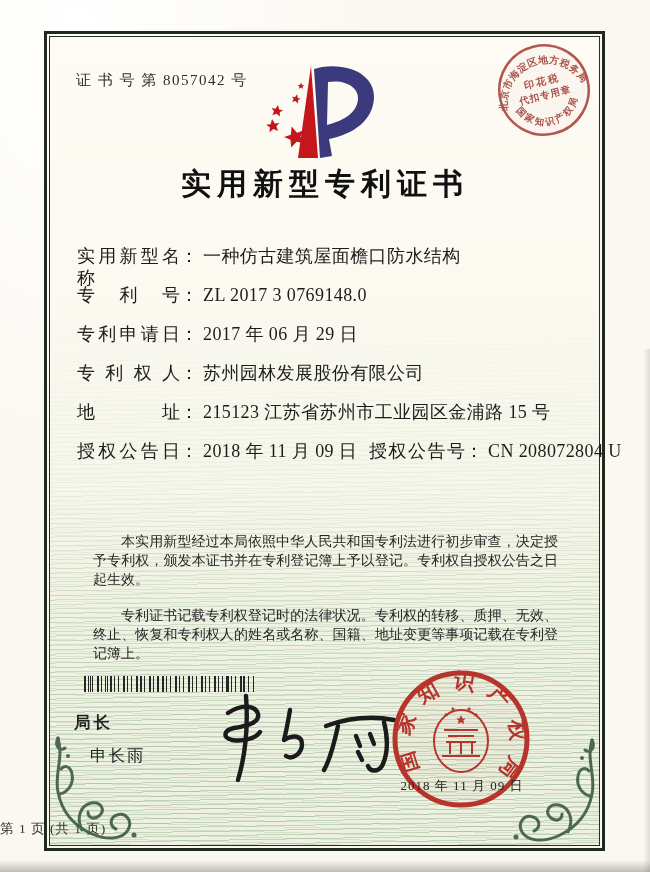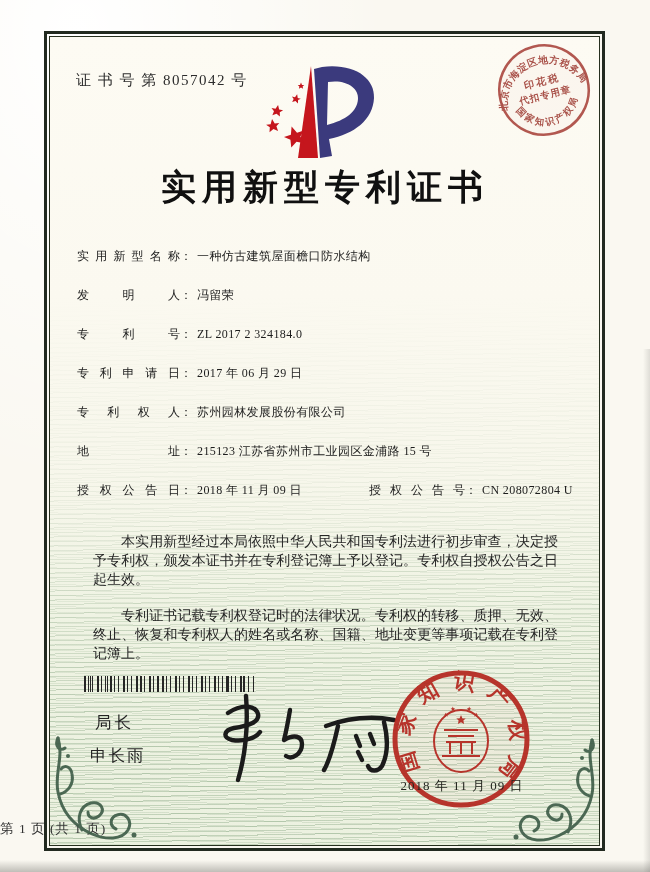--- a/index.html
+++ b/index.html
@@ -29,41 +29,41 @@
   }
   .content{position:absolute;inset:0;z-index:2;}
 
   .cert-no{position:absolute;left:76px;top:71px;font-size:15px;letter-spacing:1.5px;color:#2c2c2c;}
 
   .logo{position:absolute;left:262px;top:58px;width:132px;height:110px;}
 
   .tax-stamp{position:absolute;left:494px;top:40px;width:100px;height:100px;transform:rotate(-14deg);opacity:.88;}
 
   .title{position:absolute;left:0;right:0;top:164px;text-align:center;
-    font-size:35px;font-weight:bold;letter-spacing:6px;color:#101010;}
+    font-size:30px;font-weight:bold;letter-spacing:6px;color:#101010;}
 
   .fields{position:absolute;left:77px;top:245px;width:490px;}
-  .field-row{position:relative;height:39px;font-size:12px;line-height:22px;}
+  .field-row{position:relative;height:39px;font-size:18px;line-height:22px;}
   .lbl{display:inline-block;width:103px;text-align:justify;text-align-last:justify;vertical-align:top;color:#1c1c1c;}
   .colon{display:inline-block;margin-right:5px;}
   .val{letter-spacing:0.4px;color:#1c1c1c;}
   .grant-pair{position:absolute;left:292px;top:0;white-space:nowrap;}
   .grant-pair .lbl{width:96px;}
 
   .paras{position:absolute;left:77px;top:516px;width:497px;font-size:14px;line-height:19.2px;
     text-align:justify;color:#262626;}
   .paras p{margin:16px;text-indent:2em;}
 
   .barcode{position:absolute;left:84px;top:676px;width:170px;height:16px;
     background:
       repeating-linear-gradient(90deg,#262626 0 2px,transparent 2px 4px,#262626 4px 5px,transparent 5px 8px,#262626 8px 9px,transparent 9px 13px),
       repeating-linear-gradient(90deg,transparent 0 6px,#262626 6px 7px,transparent 7px 17px);
   }
 
-  .signer-title{position:absolute;left:95px;top:712px;font-size:16.5px;letter-spacing:3px;color:#242424;}
+  .signer-title{position:absolute;left:74px;top:712px;font-size:16.5px;letter-spacing:3px;color:#242424;font-weight:bold;}
   .signer-name{position:absolute;left:90px;top:745px;font-size:16.5px;letter-spacing:2px;color:#242424;}
   .signature{position:absolute;left:198px;top:688px;width:205px;height:100px;}
 
   .seal{position:absolute;left:388px;top:666px;width:146px;height:146px;opacity:.93;}
   .seal-date{position:absolute;left:392px;top:777px;width:140px;text-align:center;
     font-size:13px;letter-spacing:1px;color:#23251f;z-index:3;}
 
   .footer{position:absolute;left:0;right:0;top:820px;text-align:left;font-size:13.5px;
     letter-spacing:1px;color:#333;}
 
@@ -125,24 +125,21 @@
       <text x="47" y="55" text-anchor="middle" font-size="9" letter-spacing="1" fill="#9e3b33" font-weight="bold">代扣专用章</text>
     </svg>
 
     <div class="title">实用新型专利证书</div>
 
     <div class="fields">
       <div class="field-row">
         <span class="lbl">实用新型名称</span><span class="colon">：</span><span class="val">一种仿古建筑屋面檐口防水结构</span>
       </div>
       <div class="field-row">
-        <span class="lbl">发明人</span><span class="colon">：</span><span class="val">冯留荣</span>
-      </div>
-      <div class="field-row">
-        <span class="lbl">专利号</span><span class="colon">：</span><span class="val">ZL 2017 2 324184.0</span>
+        <span class="lbl">专利号</span><span class="colon">：</span><span class="val">ZL 2017 3 0769148.0</span>
       </div>
       <div class="field-row">
         <span class="lbl">专利申请日</span><span class="colon">：</span><span class="val">2017 年 06 月 29 日</span>
       </div>
       <div class="field-row">
         <span class="lbl">专利权人</span><span class="colon">：</span><span class="val">苏州园林发展股份有限公司</span>
       </div>
       <div class="field-row">
         <span class="lbl">地址</span><span class="colon">：</span><span class="val">215123 江苏省苏州市工业园区金浦路 15 号</span>
       </div>

